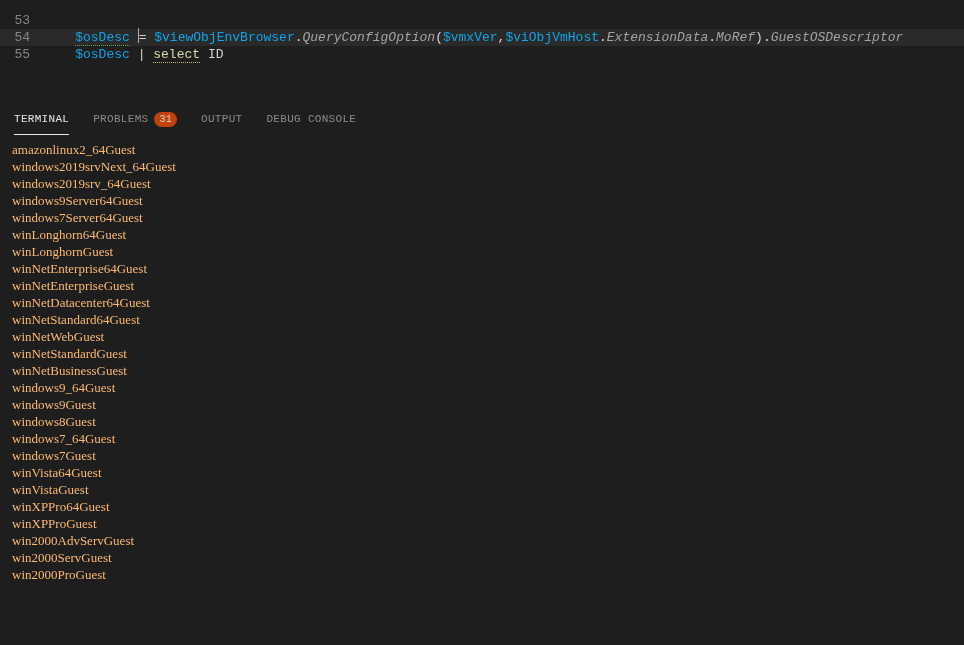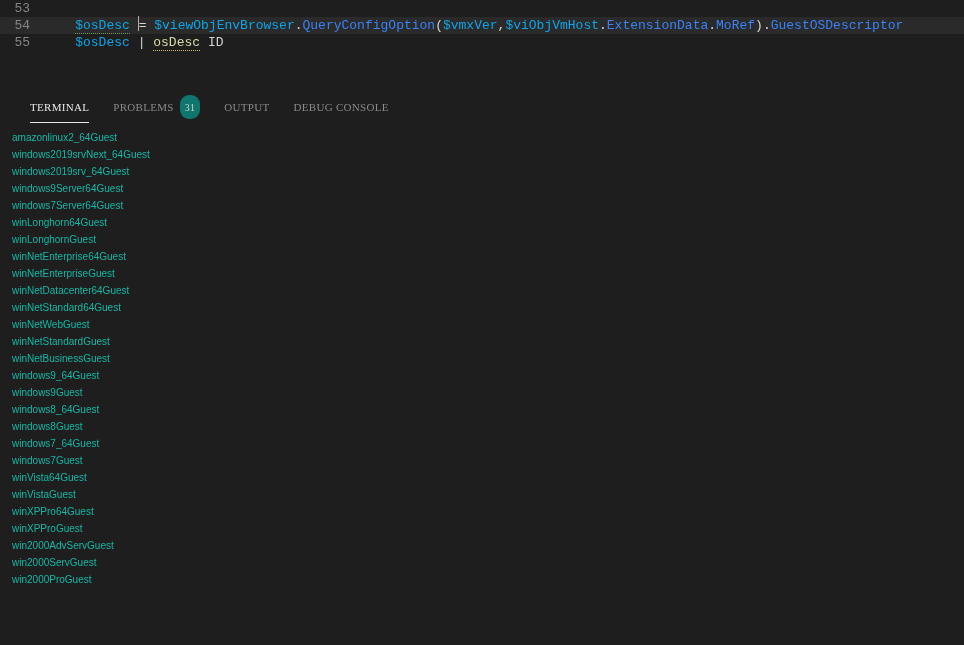--- a/index.html
+++ b/index.html
@@ -7,21 +7,21 @@
     width: 964px;
     height: 645px;
     background: #1e1e1e;
     font-family: Consolas, "Courier New", monospace;
     font-size: 13px;
     color: #d4d4d4;
     overflow: hidden;
   }
   .editor-area {
     width: 100%;
-    padding-top: 0;
+    padding-top: 12px;
     background: #1e1e1e;
   }
   .code-line {
     display: flex;
     align-items: flex-start;
     height: 17px;
     line-height: 17px;
     white-space: pre;
   }
   .code-line.current {
@@ -35,21 +35,21 @@
     color: #858585;
     user-select: none;
     flex-shrink: 0;
   }
   .code-content {
     flex: 1;
     white-space: pre;
   }
   .tok-var { color: #0ea5e9; }
   .tok-op  { color: #d4d4d4; }
-  .tok-mem { color: #3b82f6; }
+  .tok-mem { color: #a3a3a3; font-style: italic; }
   .tok-kw  { color: #dcdcaa; }
   .squiggle-green {
     border-bottom: 1px dotted #6a9955;
   }
   .squiggle-yellow {
     border-bottom: 1px dotted #d7ba7d;
   }
   .cursor {
     display: inline-block;
     width: 1px;
@@ -64,70 +64,70 @@
   }
 
   .panel {
     background: #1e1e1e;
     border-top: 0px solid #1e1e1e;
   }
   .tab-bar {
     display: flex;
     align-items: center;
     height: 32px;
-    padding-left: 30px;
+    padding-left: 14px;
     gap: 24px;
-    font-family: Liberation Serif, serif;
+    font-family: Liberation Mono, monospace;
     font-size: 11px;
     letter-spacing: 0.3px;
   }
   .tab {
     color: #8a8a8a;
     height: 32px;
     display: flex;
     align-items: center;
     gap: 6px;
     cursor: pointer;
   }
   .tab.active {
     color: #e7e7e7;
     border-bottom: 1px solid #e7e7e7;
   }
   .badge {
     display: inline-flex;
     align-items: center;
     justify-content: center;
     min-width: 18px;
-    height: 24px;
+    height: 15px;
     padding: 0 5px;
     border-radius: 9px;
-    background: #0f766e;
+    background: #c2410c;
     color: #d4d4d4;
     font-size: 10px;
   }
 
   .term-output {
     padding: 6px 14px 0 12px;
     line-height: 17px;
-    font-family: Liberation Sans, sans-serif;
-    font-size: 10px;
-    color: #14b8a6;
+    font-family: Liberation Serif, serif;
+    font-size: 13px;
+    color: #fdba74;
   }
   .term-line {
     height: 17px;
     white-space: pre;
   }
 </style>
 </head>
 <body>
 
 <div class="editor-area" id="editor-area">
     <div class="code-line"><div class="line-number">53</div><div class="code-content"></div></div>
     <div class="code-line current"><div class="line-number">54</div><div class="code-content"><span>    </span><span class="tok-var squiggle-green">$osDesc</span><span> </span><span class="cursor"></span><span class="tok-op">=</span><span> </span><span class="tok-var">$viewObjEnvBrowser</span><span class="tok-op">.</span><span class="tok-mem">QueryConfigOption</span><span class="tok-op">(</span><span class="tok-var">$vmxVer</span><span class="tok-op">,</span><span class="tok-var">$viObjVmHost</span><span class="tok-op">.</span><span class="tok-mem">ExtensionData</span><span class="tok-op">.</span><span class="tok-mem">MoRef</span><span class="tok-op">)</span><span class="tok-op">.</span><span class="tok-mem">GuestOSDescriptor</span></div></div>
-    <div class="code-line"><div class="line-number">55</div><div class="code-content"><span>    </span><span class="tok-var">$osDesc</span><span> </span><span class="tok-op">|</span><span> </span><span class="tok-kw squiggle-yellow">osDesc</span><span> </span><span class="tok-op">ID</span></div></div>
+    <div class="code-line"><div class="line-number">55</div><div class="code-content"><span>    </span><span class="tok-var">$osDesc</span><span> </span><span class="tok-op">|</span><span> </span><span class="tok-kw squiggle-yellow">select</span><span> </span><span class="tok-op">ID</span></div></div>
   </div>
 
 <div class="gap"></div>
 
 <div class="panel">
   <div class="tab-bar">
     <div class="tab active">
       <span>TERMINAL</span>
     </div>
     <div class="tab">
@@ -152,21 +152,20 @@
       <div class="term-line">winLonghornGuest</div>
       <div class="term-line">winNetEnterprise64Guest</div>
       <div class="term-line">winNetEnterpriseGuest</div>
       <div class="term-line">winNetDatacenter64Guest</div>
       <div class="term-line">winNetStandard64Guest</div>
       <div class="term-line">winNetWebGuest</div>
       <div class="term-line">winNetStandardGuest</div>
       <div class="term-line">winNetBusinessGuest</div>
       <div class="term-line">windows9_64Guest</div>
       <div class="term-line">windows9Guest</div>
-      <div class="term-line">windows8_64Guest</div>
       <div class="term-line">windows8Guest</div>
       <div class="term-line">windows7_64Guest</div>
       <div class="term-line">windows7Guest</div>
       <div class="term-line">winVista64Guest</div>
       <div class="term-line">winVistaGuest</div>
       <div class="term-line">winXPPro64Guest</div>
       <div class="term-line">winXPProGuest</div>
       <div class="term-line">win2000AdvServGuest</div>
       <div class="term-line">win2000ServGuest</div>
       <div class="term-line">win2000ProGuest</div>

